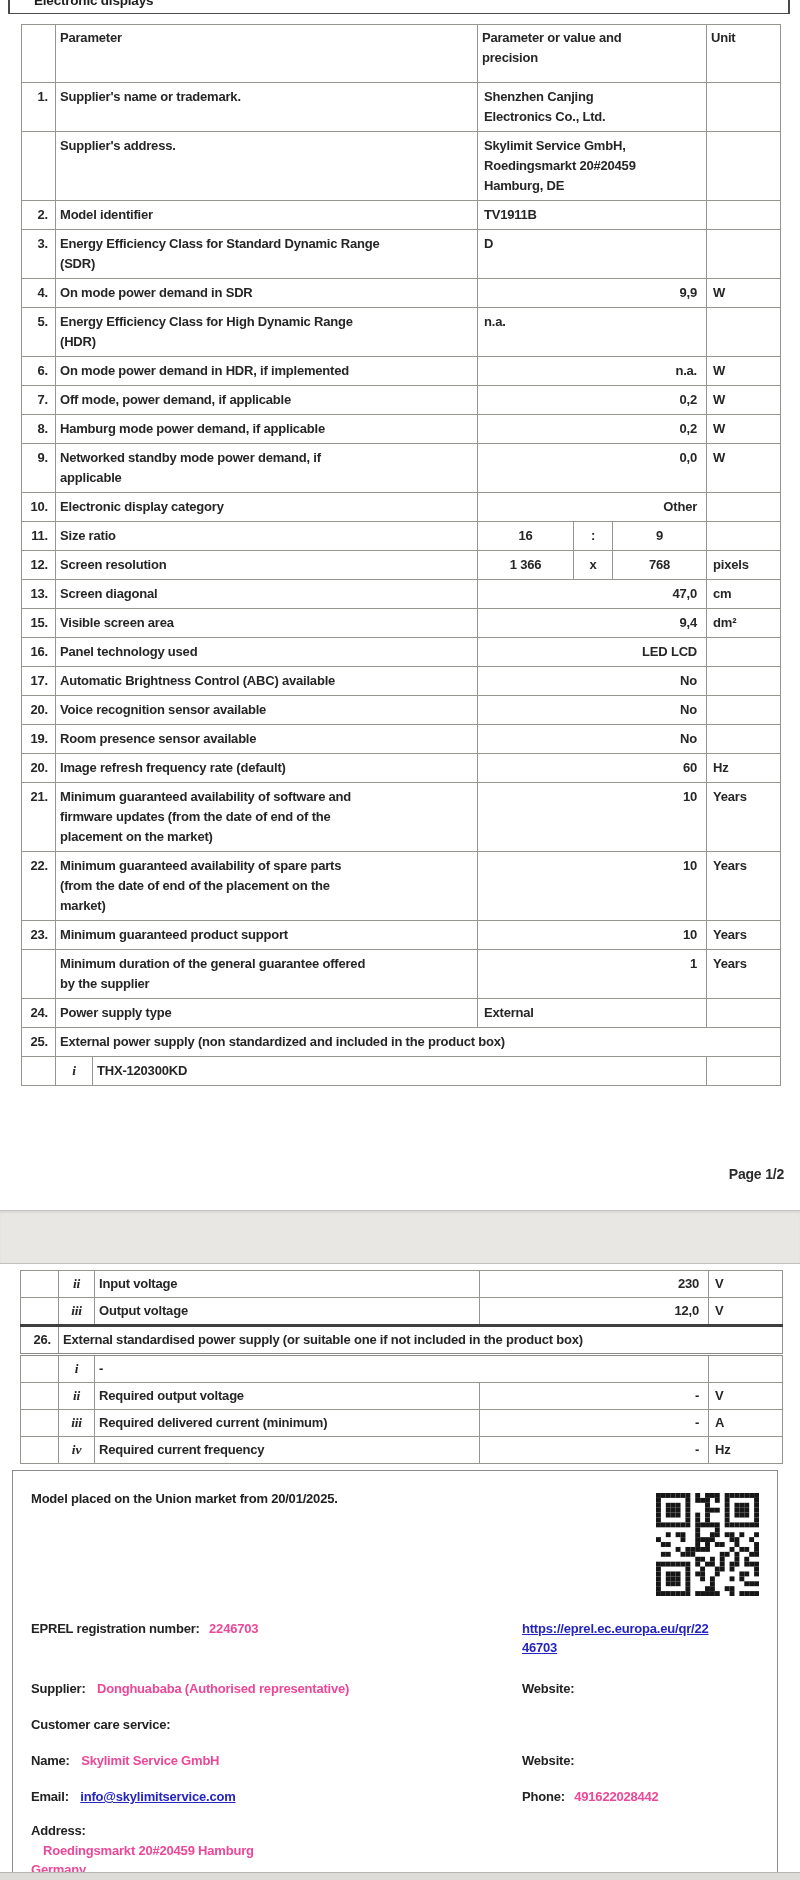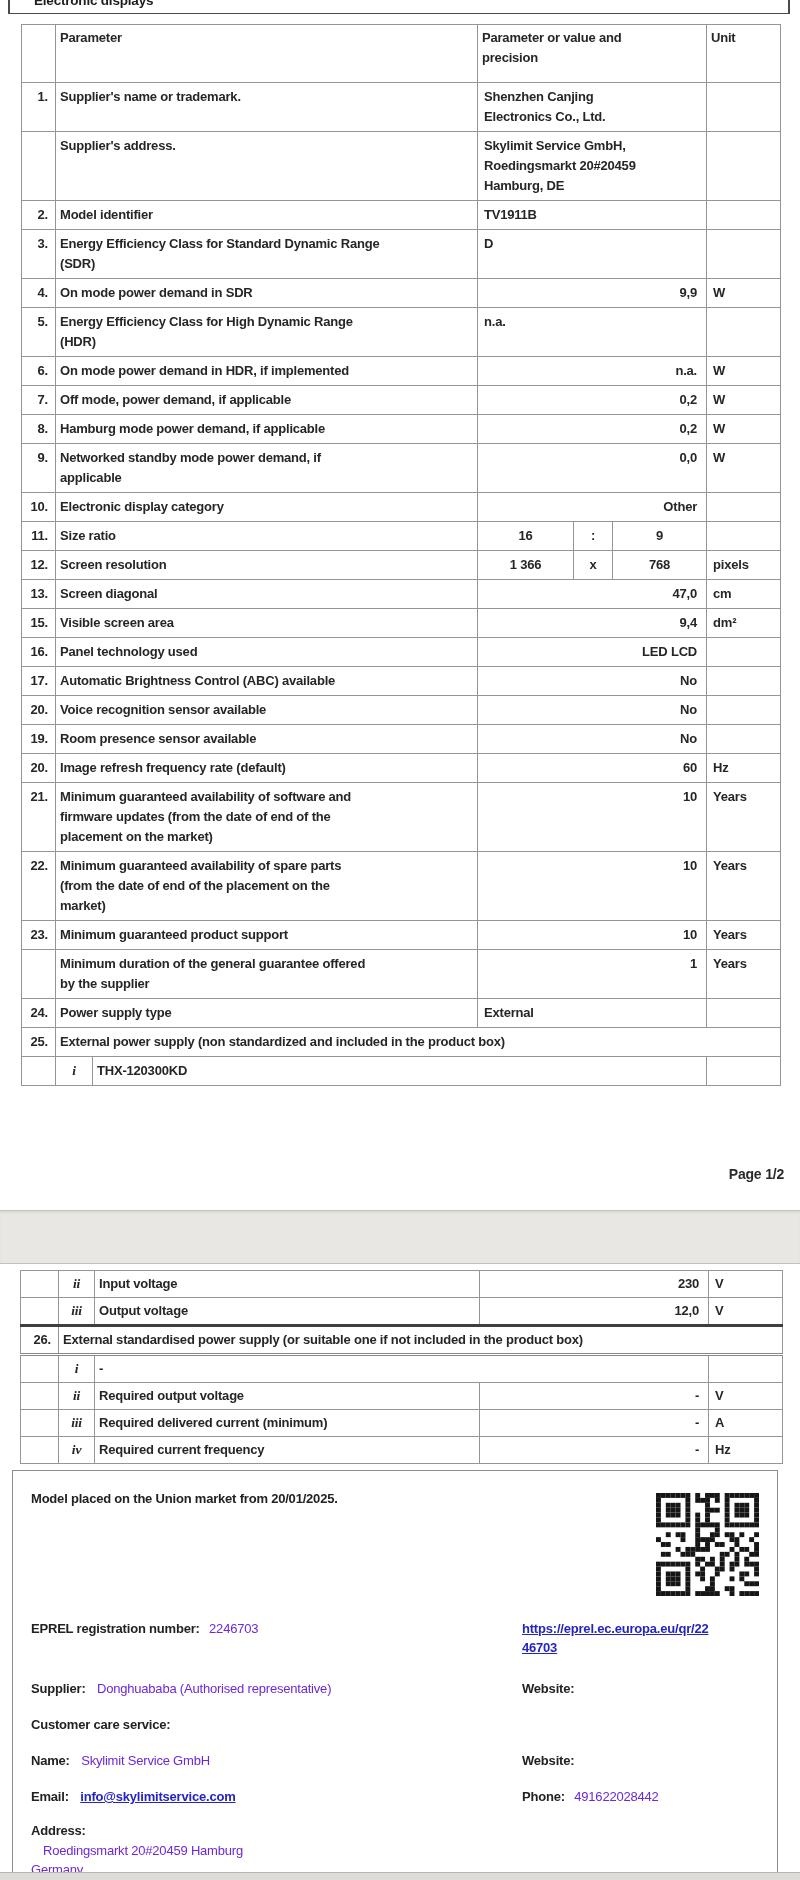--- a/index.html
+++ b/index.html
@@ -50,21 +50,21 @@
     background:#dedcd9;border-top:1px solid #b7b5b1;
   }
 
   .contact-box{
     position:absolute;top:1470px;left:12px;width:764px;height:420px;
     border:1px solid #8f8d89;background:#fff;
   }
   .cline{position:absolute;left:18px;font-size:13px;line-height:19px;white-space:nowrap;}
   .rcol{left:473px;margin-left:36px;}
   .lbl{font-weight:700;color:#222;}
-  .val{font-weight:400;color:#6d28d9;}
+  .val{font-weight:700;color:#ec4899;}
   a.doclink{color:#2424c0;text-decoration:underline;font-weight:700;cursor:pointer;}
   .qr{position:absolute;top:22px;left:643px;width:103px;height:103px;}
 </style>
 </head>
 <body>
 
 <div class="title-strip">
   <span>Electronic displays</span>
 </div>
 

